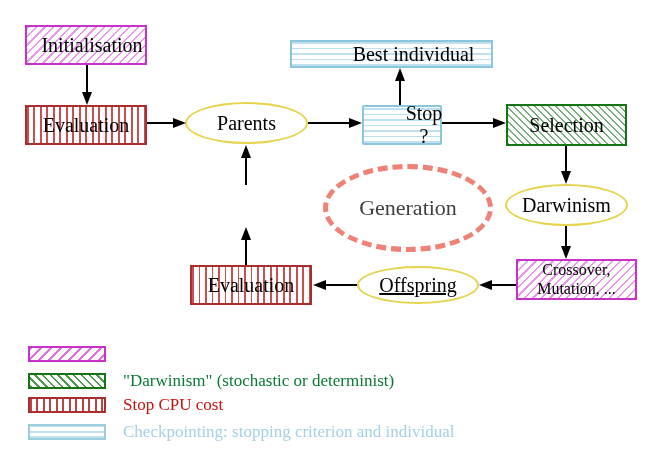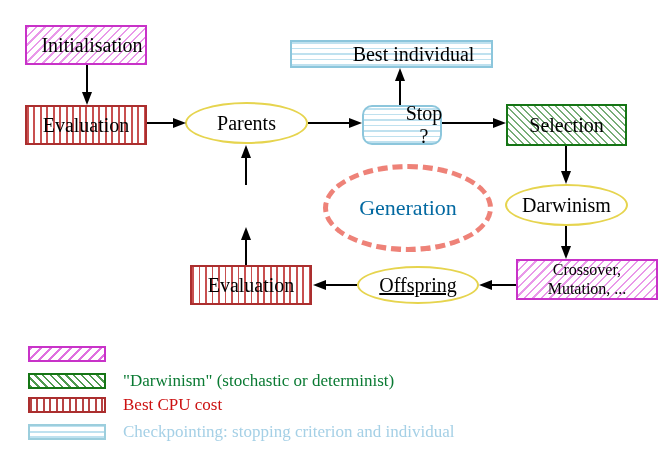--- a/index.html
+++ b/index.html
@@ -4,36 +4,36 @@
 <style>
   * { margin:0; padding:0; box-sizing:border-box; }
   body { background:#ffffff; font-family:"Liberation Serif", serif; }
   .canvas { position:relative; width:662px; height:471px; background:#ffffff; overflow:hidden; }
 
   
   .node { position:absolute; display:flex; align-items:center; justify-content:center;
           color:#000; font-size:20px; text-align:center; }
   .rect { border:2px solid; }
   .ellipse { border:2px solid; border-radius:50%; }
-  .rounded { border:2px solid; border-radius:10px; }
+  .rounded { border:2px solid; border-radius:2px; }
 
   .magenta-box { border-color:#c832c8;
     background:repeating-linear-gradient(135deg,#e999e9 0,#e999e9 1.5px,#ffffff 1.5px,#ffffff 6px); }
   .red-box { border-color:#ab2e2e;
     background:repeating-linear-gradient(90deg,#c85050 0,#c85050 1.8px,#ffffff 1.8px,#ffffff 6.5px); }
   .green-box { border-color:#157515;
     background:repeating-linear-gradient(45deg,#77ad77 0,#77ad77 1.4px,#ffffff 1.4px,#ffffff 5px); }
   .cyan-box { border-color:#8cc6dc;
     background:repeating-linear-gradient(0deg,#bfe1ef 0,#bfe1ef 1.8px,#ffffff 1.8px,#ffffff 5.5px);padding-left:44px; }
   .yellow-el { border-color:#e6d44e;
     background:repeating-linear-gradient(45deg,#f2e098 0,#f2e098 1.4px,#fdfaе8 1.4px,#fdf8e0 4px); }
 
   .dashed-el { position:absolute; border:5px dashed #ee8278; border-radius:50%;
     display:flex; align-items:center; justify-content:center;
-    color:#0369a1; font-size:22px; }
+    color:#404040; font-size:22px; }
 
   
   .lh { position:absolute; height:2px; background:#000; }
   .lv { position:absolute; width:2px; background:#000; }
   .ah { position:absolute; width:0; height:0; }
   .ah-up    { border-left:5px solid transparent; border-right:5px solid transparent; border-bottom:13px solid #000; }
   .ah-down  { border-left:5px solid transparent; border-right:5px solid transparent; border-top:13px solid #000; }
   .ah-left  { border-top:5px solid transparent; border-bottom:5px solid transparent; border-right:13px solid #000; }
   .ah-right { border-top:5px solid transparent; border-bottom:5px solid transparent; border-left:13px solid #000; }
 
@@ -72,21 +72,21 @@
 
   <div class="node rect green-box" style="left:506px; top:104px; width:121px; height:42px;">Selection</div>
 
   <div class="node ellipse yellow-el" style="left:185px; top:102px; width:123px; height:42px;">Parents</div>
 
 
   <div class="dashed-el" style="left:323px; top:164px; width:170px; height:88px;">Generation</div>
 
   <div class="node ellipse yellow-el" style="left:505px; top:184px; width:123px; height:42px;">Darwinism</div>
 
-  <div class="node rect magenta-box two-line" style="left:516px; top:259px; width:142px; height:41px;">
+  <div class="node rect magenta-box two-line" style="left:516px; top:259px; width:121px; height:41px;">
     <div>
       <div>Crossover,</div>
       <div>Mutation, ...</div>
     </div>
   </div>
 
   <div class="node rect red-box" style="left:190px; top:265px; width:122px; height:40px;">Evaluation</div>
 
   <div class="node ellipse yellow-el" style="left:357px; top:266px; width:122px; height:38px;text-decoration:underline;">Offspring</div>
 
@@ -127,21 +127,21 @@
     <div class="swatch sw-magenta"></div>
   </div>
 
   <div class="legend-row" style="top:371px;">
     <div class="swatch sw-green"></div>
     <span class="legend-text t-green">"Darwinism" (stochastic or determinist)</span>
   </div>
 
   <div class="legend-row" style="top:395px;">
     <div class="swatch sw-red"></div>
-    <span class="legend-text t-red">Best CPU cost</span>
+    <span class="legend-text t-red">Stop CPU cost</span>
   </div>
 
   <div class="legend-row" style="top:422px;">
     <div class="swatch sw-cyan"></div>
     <span class="legend-text t-cyan">Checkpointing: stopping criterion and individual</span>
   </div>
 
 </div>
 
 </body></html>

